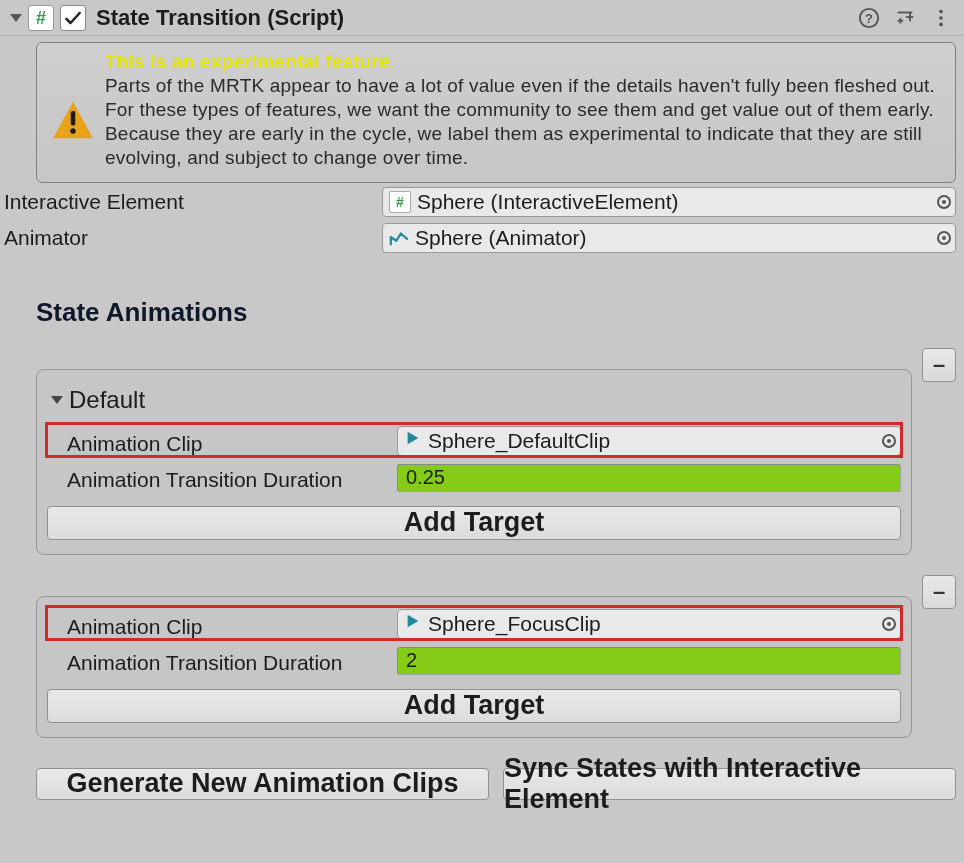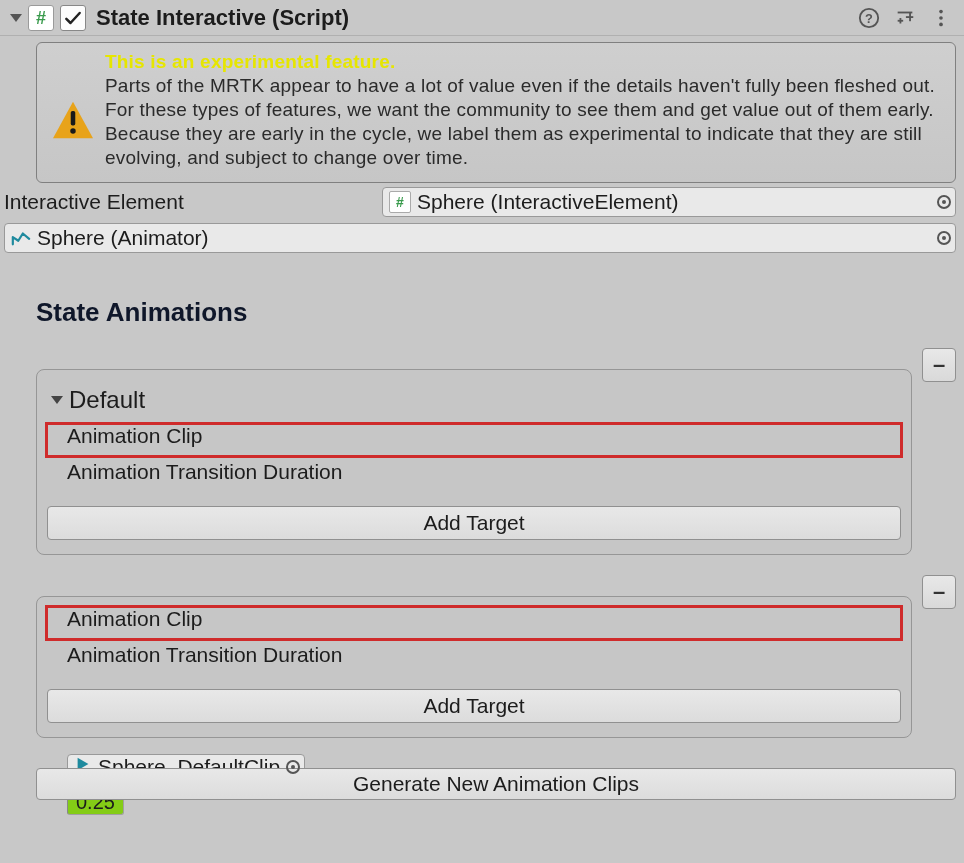--- a/index.html
+++ b/index.html
@@ -155,45 +155,45 @@
     width:34px;height:34px;
     background:linear-gradient(#e8e8e8,#d9d9d9);
     border:1px solid #909090;
     border-radius:4px;
     display:flex;align-items:center;justify-content:center;
     font-size:22px; font-weight:700; color:#333;
     cursor:pointer;
   }
 
   .panel-inner-row {
-    display:flex;align-items:flex-start;height:32px;
+    display:flex;align-items:flex-end;height:32px;
     padding-left:20px;
-    flex-direction:column;
   }
   .panel-inner-row .plabel { flex:0 0 330px; font-size:21px;}
   .panel-inner-row.redbox { outline:3px solid #cf2b2b; outline-offset:-1px;}
 
   .num-field {
     flex:1; height:28px;
     background:#84cc16;
     border:1px solid #a0a0a0; border-top-color:#888; border-left-color:#888;
     border-radius:3px;
     font-size:20px;
     padding:0 8px;
     display:flex;align-items:center;
   }
 
   .wide-btn {
     height:34px;
     background:linear-gradient(#e8e8e8,#dcdcdc);
     border:1px solid #909090;
     border-radius:4px;
     display:flex;align-items:center;justify-content:center;
-    font-size:21px; cursor:pointer;
+    font-size:27px; cursor:pointer;
     margin-top:14px;
+    font-weight:bold;
   }
 
   
   .bottom-btns {
     display:flex; gap:14px;
     margin-top:30px;
   }
   .bottom-btns .wide-btn { flex:1; margin-top:0; height:32px;}
   .play-icon svg{width:18px;height:18px;}
 
@@ -202,21 +202,21 @@
 <body>
 
 <div class="comp-header">
   <div class="foldout-caret"></div>
   <div class="script-icon-box">#</div>
   <div class="checkbox">
     <svg viewBox="0 0 24 24">
         <path d="M4 13 L9 18 L20 6" stroke="#222" stroke-width="3" fill="none" stroke-linecap="round" stroke-linejoin="round"></path>
       </svg>
   </div>
-  <div class="comp-title">State Interactive (Script)</div>
+  <div class="comp-title">State Transition (Script)</div>
   <div class="header-icons">
     <div class="hicon">
       <svg viewBox="0 0 24 24">
           <circle cx="12" cy="12" r="10" fill="none" stroke="#555" stroke-width="2"></circle>
           <text x="12" y="17" text-anchor="middle" font-size="14" font-weight="700" fill="#555">?</text>
         </svg>
     </div>
     <div class="hicon">
       <svg viewBox="0 0 24 24">
           <rect x="4" y="14" width="6" height="2" fill="#555"></rect>
@@ -255,20 +255,21 @@
   <div class="prop-row" style="margin-left:-32px;justify-content:space-between;">
     <div class="label" style="flex-basis:378px;">Interactive Element</div>
     <div class="obj-field">
       <div class="mini-script-icon">#</div>
       <div class="obj-text">Sphere (InteractiveElement)</div>
       <div class="picker-dot"></div>
     </div>
   </div>
 
   <div class="prop-row" style="margin-left:-32px;">
+    <div class="label" style="flex-basis:378px;">Animator</div>
     <div class="obj-field">
       <div class="mini-anim-icon">
         <svg viewBox="0 0 22 22">
             <path d="M2 18 L2 10 L8 14 L13 6 L20 12" stroke="#1f8a9e" stroke-width="2.4" fill="none" stroke-linejoin="round" stroke-linecap="round"></path>
           </svg>
       </div>
       <div class="obj-text">Sphere (Animator)</div>
       <div class="picker-dot"></div>
     </div>
   </div>
@@ -320,15 +321,16 @@
             <span>2</span>
           </div>
       </div>
       <div class="wide-btn">Add Target</div>
     </div>
     <div class="small-btn">–</div>
   </div>
 
   <div class="bottom-btns">
     <div class="wide-btn">Generate New Animation Clips</div>
+    <div class="wide-btn">Sync States with Interactive Element</div>
   </div>
 
 </div>
 
 </body></html>

